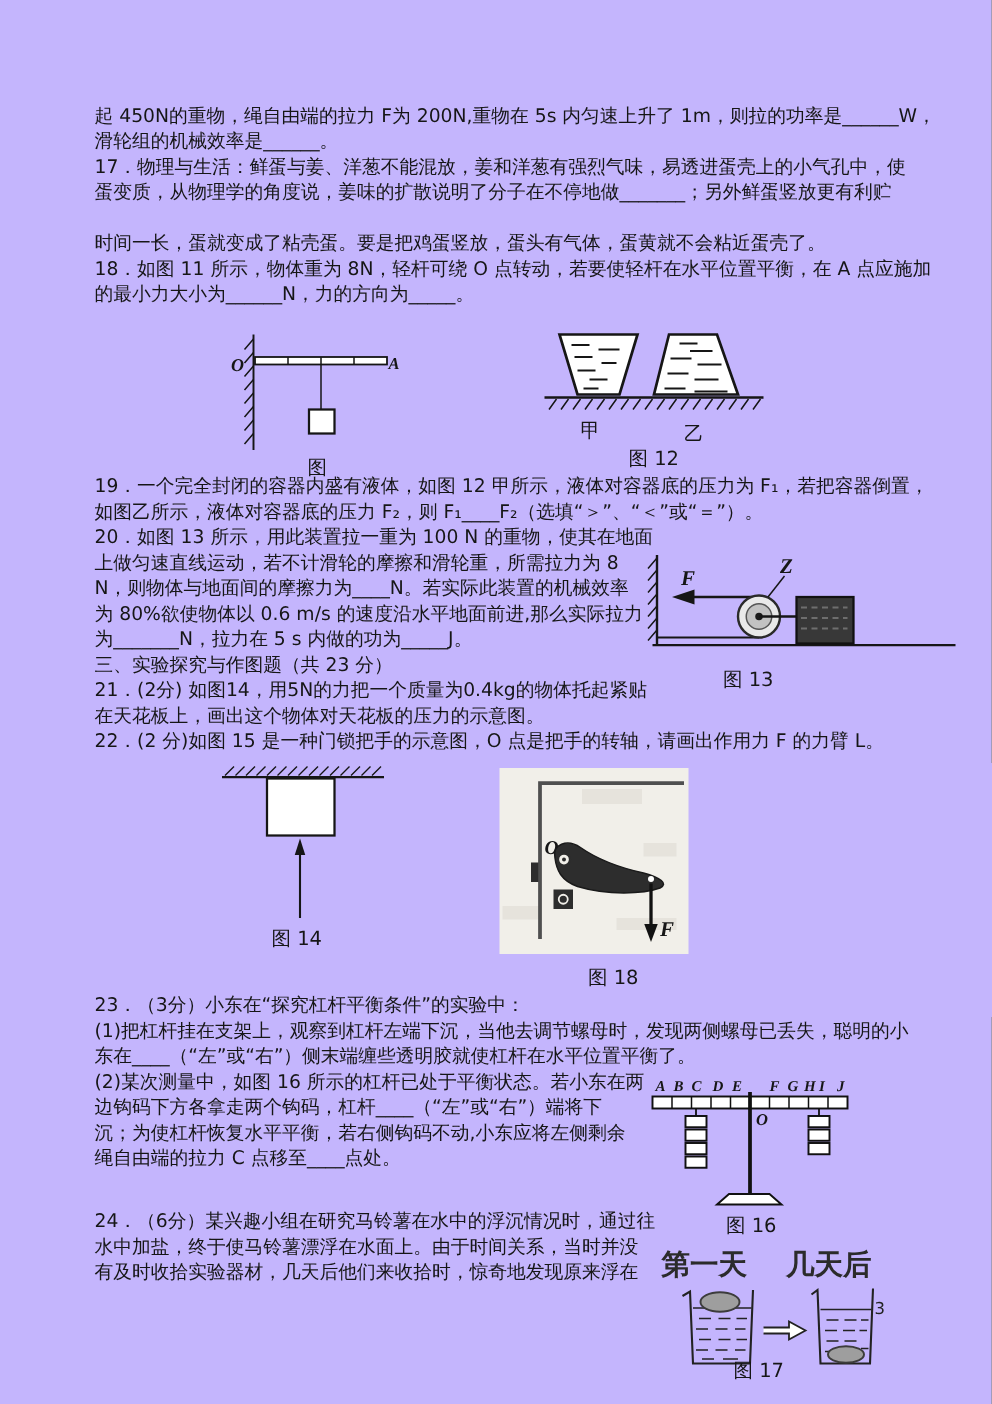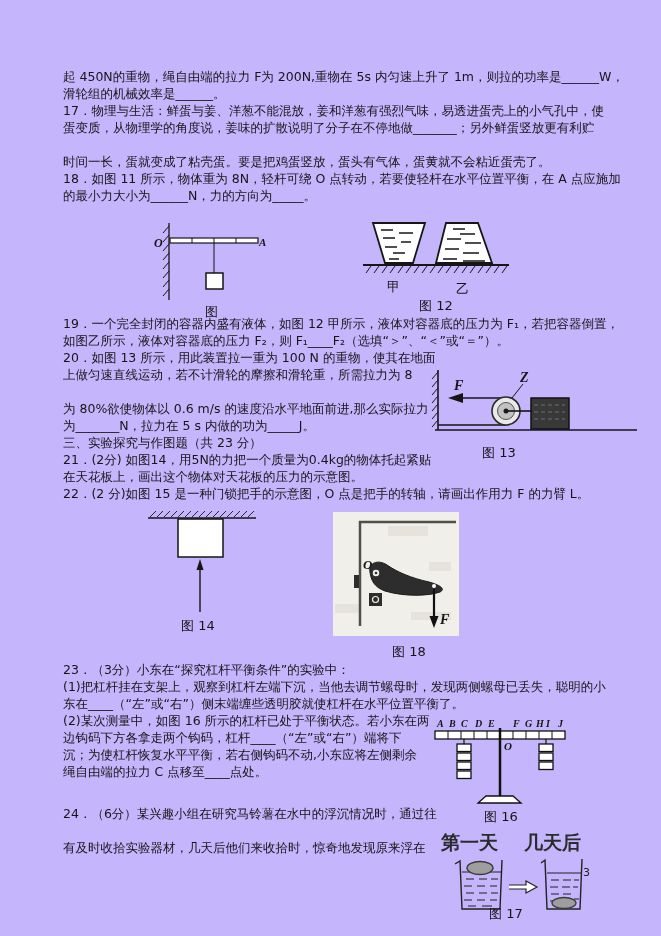--- a/index.html
+++ b/index.html
@@ -27,39 +27,41 @@
   <div class="ln" style="top:153px">时间一长，蛋就变成了粘壳蛋。要是把鸡蛋竖放，蛋头有气体，蛋黄就不会粘近蛋壳了。</div>
 
   <div class="ln" style="top:170px">18．如图 11 所示，物体重为 8N，轻杆可绕 O 点转动，若要使轻杆在水平位置平衡，在 A 点应施加</div>
   <div class="ln" style="top:187px">的最小力大小为______N，力的方向为_____。</div>
 
   <div class="ln" style="top:315px">19．一个完全封闭的容器内盛有液体，如图 12 甲所示，液体对容器底的压力为 F₁，若把容器倒置，</div>
   <div class="ln" style="top:332px">如图乙所示，液体对容器底的压力 F₂，则 F₁____F₂（选填“＞”、“＜”或“＝”）。</div>
 
   <div class="ln" style="top:349px">20．如图 13 所示，用此装置拉一重为 100 N 的重物，使其在地面</div>
   <div class="ln" style="top:366px">上做匀速直线运动，若不计滑轮的摩擦和滑轮重，所需拉力为 8</div>
+  <div class="ln" style="top:383px">N，则物体与地面间的摩擦力为____N。若实际此装置的机械效率</div>
   <div class="ln" style="top:400px">为 80%欲使物体以 0.6 m/s 的速度沿水平地面前进,那么实际拉力</div>
   <div class="ln" style="top:417px">为_______N，拉力在 5 s 内做的功为_____J。</div>
 
   <div class="ln" style="top:434px">三、实验探究与作图题（共 23 分）</div>
 
   <div class="ln" style="top:451px">21．(2分) 如图14，用5N的力把一个质量为0.4kg的物体托起紧贴</div>
   <div class="ln" style="top:468px">在天花板上，画出这个物体对天花板的压力的示意图。</div>
 
   <div class="ln" style="top:485px">22．(2 分)如图 15 是一种门锁把手的示意图，O 点是把手的转轴，请画出作用力 F 的力臂 L。</div>
 
   <div class="ln" style="top:661px">23．（3分）小东在“探究杠杆平衡条件”的实验中：</div>
   <div class="ln" style="top:678px">(1)把杠杆挂在支架上，观察到杠杆左端下沉，当他去调节螺母时，发现两侧螺母已丢失，聪明的小</div>
   <div class="ln" style="top:695px">东在____（“左”或“右”）侧末端缠些透明胶就使杠杆在水平位置平衡了。</div>
   <div class="ln" style="top:712px">(2)某次测量中，如图 16 所示的杠杆已处于平衡状态。若小东在两</div>
   <div class="ln" style="top:729px">边钩码下方各拿走两个钩码，杠杆____（“左”或“右”）端将下</div>
   <div class="ln" style="top:746px">沉；为使杠杆恢复水平平衡，若右侧钩码不动,小东应将左侧剩余</div>
   <div class="ln" style="top:763px">绳自由端的拉力 C 点移至____点处。</div>
 
   <div class="ln" style="top:805px">24．（6分）某兴趣小组在研究马铃薯在水中的浮沉情况时，通过往</div>
+  <div class="ln" style="top:822px">水中加盐，终于使马铃薯漂浮在水面上。由于时间关系，当时并没</div>
   <div class="ln" style="top:839px">有及时收拾实验器材，几天后他们来收拾时，惊奇地发现原来浮在</div>
 
   <svg style="left:152px;top:220px" width="118" height="84" viewBox="0 0 118 84">
     <line x1="17" y1="3" x2="17" y2="80" stroke="#161616" stroke-width="1.3"></line>
     <path d="M17,6 L11,13 M17,15 L11,22 M17,24 L11,31 M17,33 L11,40 M17,42 L11,49 M17,51 L11,58 M17,60 L11,67 M17,69 L11,76" stroke="#161616" stroke-width="1"></path>
     <text x="2" y="27" class="lab" font-size="12">O</text>
     <rect x="18" y="18" width="88" height="5" fill="#fff" stroke="#161616" stroke-width="1.2"></rect>
     <path d="M40,18 L40,23 M62,18 L62,23 M84,18 L84,23" stroke="#161616" stroke-width="1"></path>
     <text x="107" y="26" class="lab" font-size="11">A</text>
     <line x1="62" y1="23" x2="62" y2="53" stroke="#161616" stroke-width="1"></line>

